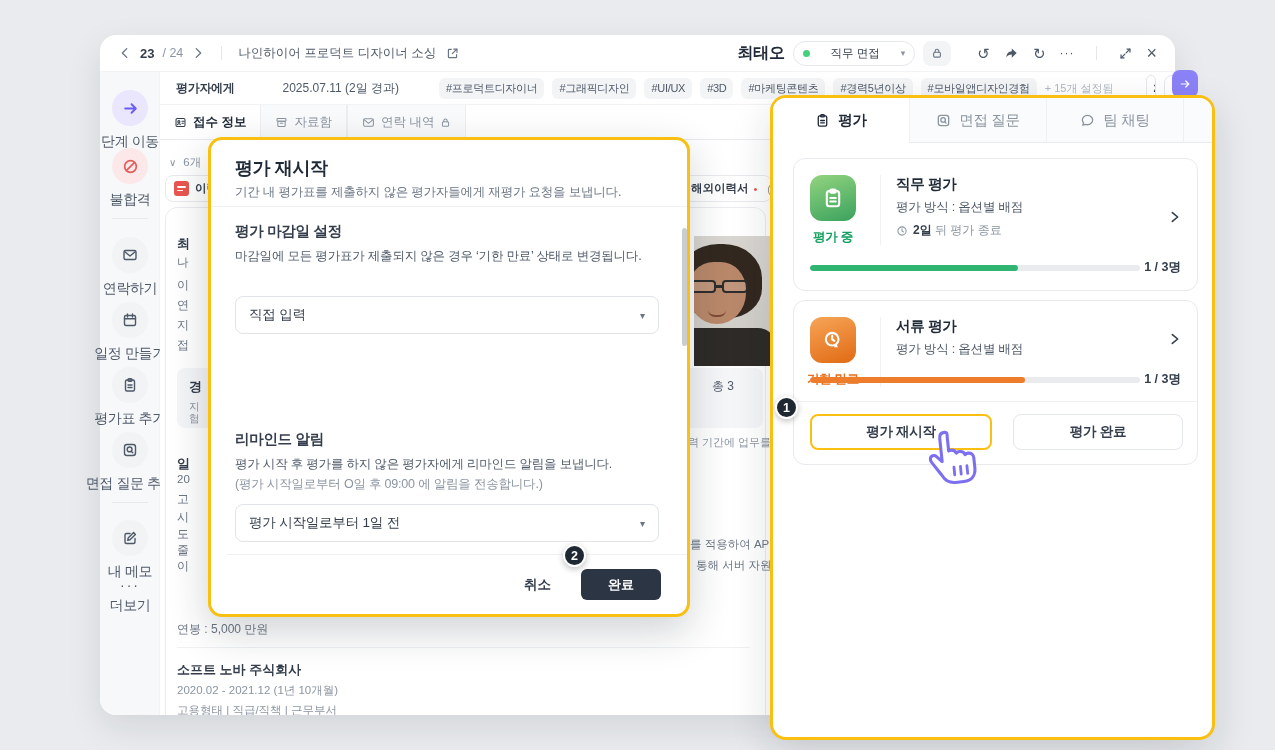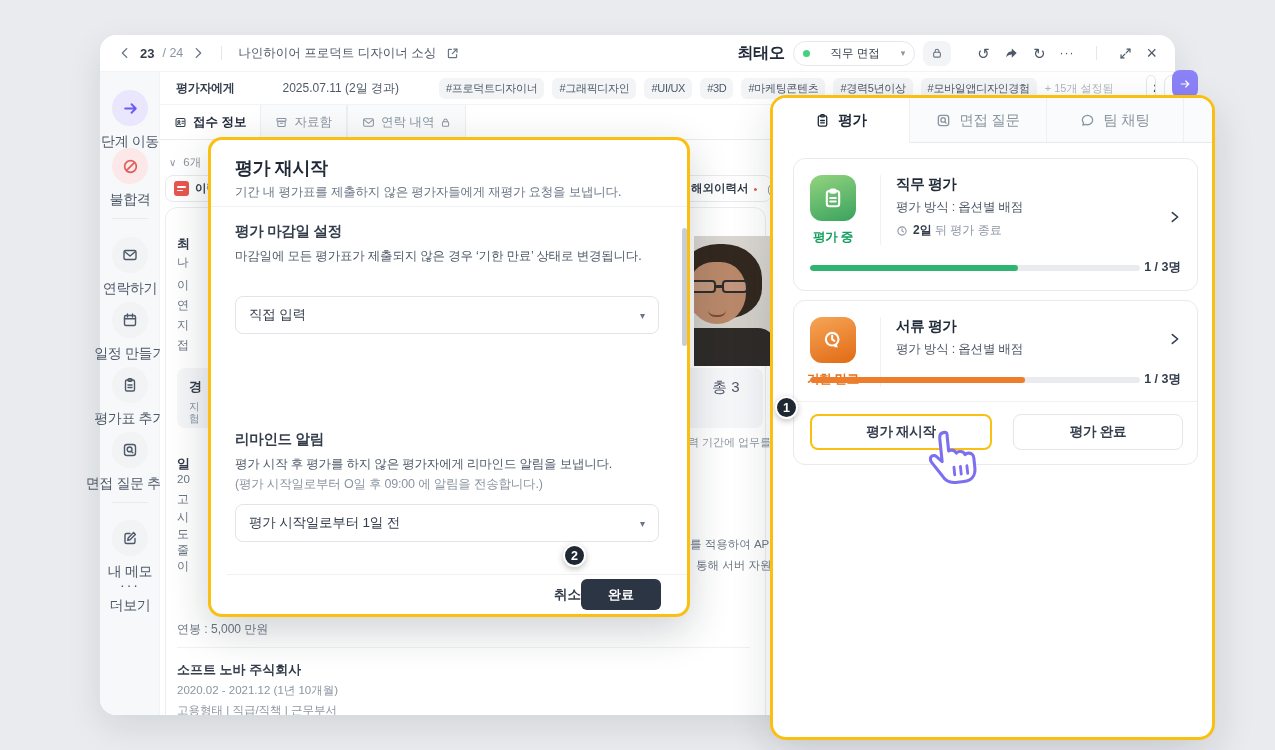--- a/index.html
+++ b/index.html
@@ -57,21 +57,21 @@
   .m-sec{position:absolute;left:24px;font-size:14.5px;font-weight:bold;color:#333d4b;letter-spacing:-0.3px;}
   .m-desc{position:absolute;left:24px;font-size:12.5px;color:#4e5968;letter-spacing:-0.2px;}
   .m-desc.dim{color:#8b95a1;}
   .m-select{position:absolute;left:24px;width:424px;height:38px;border:1px solid #e1e4e8;border-radius:8px;display:flex;align-items:center;justify-content:space-between;padding:0 13px;background:#fff;cursor:default;}
   .m-select .val{font-size:13.5px;color:#333d4b;letter-spacing:-0.2px;}
   .m-select .car{font-size:10px;color:#6b7684;}
   .m-daysbox{position:absolute;left:24px;top:206px;width:424px;height:58px;border:1px solid #e5e8eb;border-radius:10px;display:flex;align-items:center;padding:0 17px;gap:26px;}
   .m-dayslabel{font-size:13.5px;color:#333d4b;letter-spacing:-0.2px;}
   .m-daysinput{width:115px;height:36px;border:1px solid #d9dde2;border-radius:8px;display:flex;align-items:center;justify-content:center;gap:12px;font-size:13.5px;font-weight:bold;color:#1f2937;}
   .m-scroll{position:absolute;left:471px;top:88px;width:5px;height:118px;border-radius:3px;background:#c9cdd2;}
-  .m-footer{position:absolute;left:16px;right:0;bottom:0;height:40px;border-top:1px solid #eff1f3;display:flex;align-items:center;justify-content:flex-end;padding:0 26px;}
+  .m-footer{position:absolute;left:16px;right:0;bottom:0;height:60px;border-top:1px solid #eff1f3;display:flex;align-items:center;justify-content:flex-end;gap:30px;padding:0 26px;}
   .m-cancel{font-size:13.5px;font-weight:bold;color:#333d4b;cursor:default;}
   .m-confirm{width:80px;height:31px;background:#2b3544;color:#fff;border-radius:6px;display:flex;align-items:center;justify-content:center;font-size:13px;font-weight:bold;cursor:default;}
   .step-badge{position:absolute;width:23px;height:23px;border-radius:50%;background:#1f2733;border:2px solid #fff;color:#fff;font-size:12.5px;font-weight:bold;display:flex;align-items:center;justify-content:center;box-shadow:0 2px 6px rgba(0,0,0,.25);z-index:20;}
   
   .panel{position:absolute;left:770px;top:95px;width:445px;height:645px;background:#fff;border:3px solid #fac011;border-radius:16px;box-shadow:0 14px 40px rgba(20,30,40,.14);z-index:10;overflow:hidden;}
   .p-tabs{position:absolute;left:0;top:0;right:0;height:45px;display:flex;background:#fafbfc;border-bottom:1px solid #e8eaed;}
   .p-tab{width:137px;display:flex;align-items:center;justify-content:center;gap:8px;font-size:14.5px;color:#8b95a1;letter-spacing:-0.3px;border-right:1px solid #eef0f2;}
   .p-tab.active{background:#fff;font-weight:bold;color:#1f2937;border-bottom:1px solid #fff;margin-bottom:-1px;}
   .pcard{position:absolute;left:20px;width:405px;border:1px solid #e8eaed;border-radius:12px;background:#fff;}
   .pc-icon{position:absolute;left:16px;top:16px;width:46px;height:46px;border-radius:12px;display:flex;align-items:center;justify-content:center;}
@@ -351,21 +351,21 @@
       <div class="frag" style="left:17px;top:150px;font-size:11.5px;">나</div>
       <div class="frag" style="left:17px;top:172px;font-size:12px;">이</div>
       <div class="frag" style="left:17px;top:192px;font-size:12px;">연</div>
       <div class="frag" style="left:17px;top:212px;font-size:12px;">지</div>
       <div class="frag" style="left:17px;top:232px;font-size:12px;">접</div>
 
       <div class="grayband"></div>
       <div class="frag" style="left:29px;top:273px;font-weight:bold;color:#333d4b;font-size:13px;">경</div>
       <div class="frag" style="left:29px;top:295px;font-size:10.5px;color:#8b95a1;">지</div>
       <div class="frag" style="left:29px;top:307px;font-size:10.5px;color:#8b95a1;">험</div>
-      <div class="frag" style="left:552px;top:273px;font-size:15px;color:#4e5968;width:56px;">총 3</div>
+      <div class="frag" style="left:552px;top:273px;font-size:12px;color:#4e5968;width:56px;">총 3</div>
       <div class="frag" style="left:528px;top:330px;font-size:11px;color:#8b95a1;width:82px;">력 기간에 업무를 수행</div>
 
       <div class="frag" style="left:17px;top:350px;font-weight:bold;color:#333d4b;font-size:13px;">일</div>
       <div class="frag" style="left:17px;top:368px;font-size:11.5px;">20</div>
       <div class="frag" style="left:17px;top:386px;font-size:12px;">고</div>
       <div class="frag" style="left:17px;top:404px;font-size:12px;">시</div>
       <div class="frag" style="left:17px;top:421px;font-size:12px;">도</div>
       <div class="frag" style="left:17px;top:437px;font-size:12px;">줄</div>
       <div class="frag" style="left:17px;top:453px;font-size:12px;">이</div>
 

